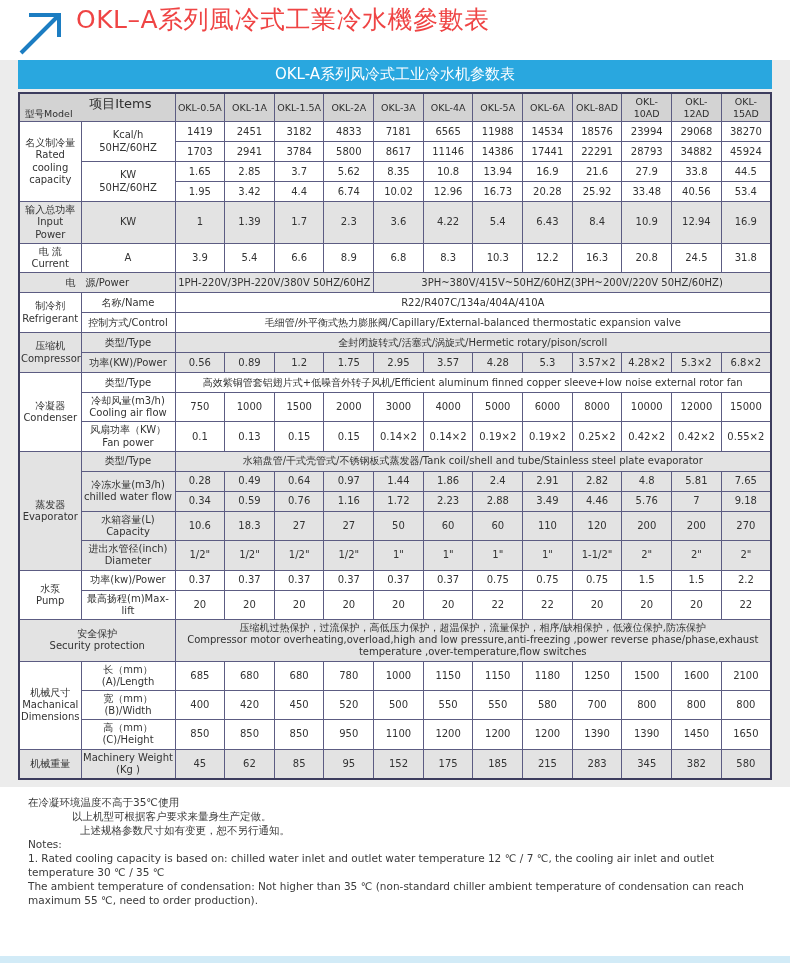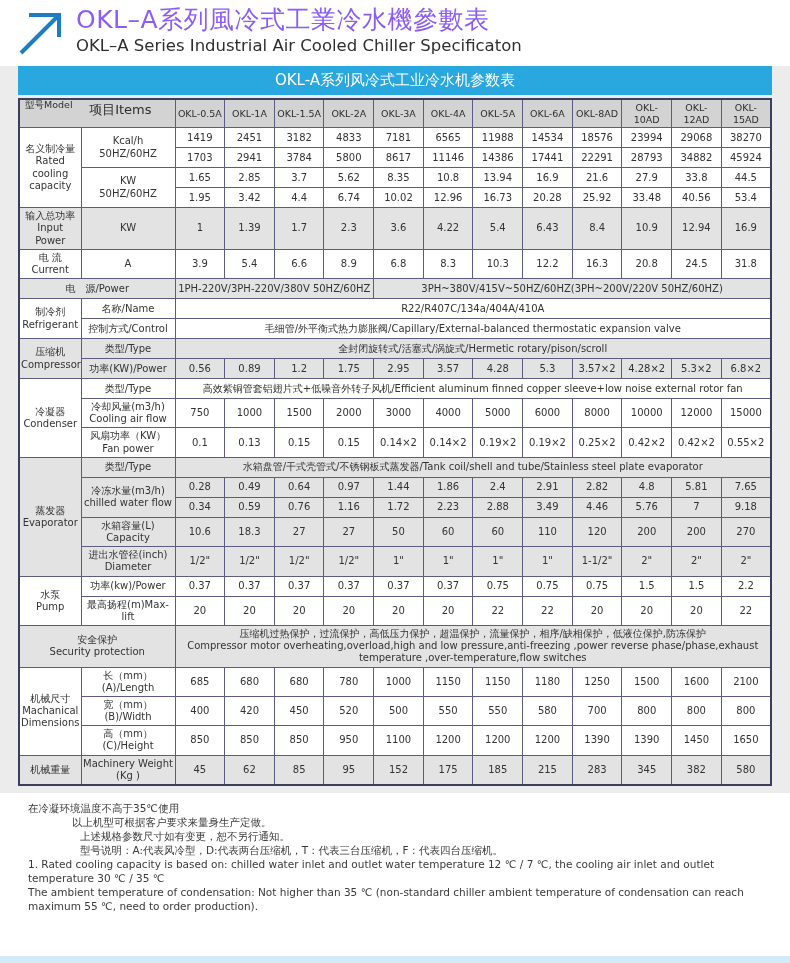--- a/index.html
+++ b/index.html
@@ -4,24 +4,24 @@
 <style>
   * { box-sizing: border-box; }
   html,body { margin:0; padding:0; background:#ffffff; }
   .page {
     width:790px; height:963px; position:relative; overflow:hidden;
     background:#ffffff; font-family:"DejaVu Sans","Liberation Sans",sans-serif;
   }
   
   .header { display:flex; align-items:flex-start; padding:6px 0 0 12px; gap:8px; }
   .logo { width:56px; height:54px; flex:0 0 56px; }
-  .titles .zh { font-size:25px; color:#8b5cf6; letter-spacing:0.5px; line-height:1.15; }
+  .titles .zh { font-size:25px; color:#ef4444; letter-spacing:0.5px; line-height:1.15; }
   .titles .en { font-size:16.5px; color:#2e2e2e; margin-top:1px; }
   
-  .panel { background:#ececec; margin-top:6px; padding:0 18px 7px 18px; }
+  .panel { background:#ececec; margin-top:0; padding:0 18px 7px 18px; }
   .tbar {
     background:#29a7df; color:#ffffff; text-align:center;
     font-size:15px; height:29px; line-height:29px; font-weight:400;
   }
   table.spec {
     border-collapse:collapse; width:100%; table-layout:fixed;
     margin-top:3px; background:#ffffff; border:2px solid #3d3d5e;
   }
   table.spec td, table.spec th {
     border:1px solid #5c5c82; font-size:10px; font-weight:400; color:#333333;
@@ -33,21 +33,21 @@
   tr.h th { background:#d3d3d3; font-size:9.5px; color:#2e2e2e; }
   td.group, td.item { font-size:10px; }
   td.vleft { text-align:left; padding:3px 6px; }
   th.corner {
     position:relative;
     background-color:#d3d3d3;
     background-image:linear-gradient(to bottom right,
       transparent calc(50% - 0.7px), #5c5c82 calc(50% - 0.7px),
       #5c5c82 calc(50% + 0.7px), transparent calc(50% + 0.7px));
   }
-  th.corner .c-model { position:absolute; left:5px; bottom:17px; font-size:9.5px; }
+  th.corner .c-model { position:absolute; left:5px; bottom:2px; font-size:9.5px; }
   th.corner .c-items { position:absolute; right:23px; top:2px; font-size:13px; }
   
   .notes { padding:8px 10px 0 28px; font-size:10.5px; color:#3a3a3a; line-height:1.34; }
   .notes ul { list-style:none; margin:0; padding:0; }
   .notes-zh li:nth-child(2) { padding-left:44px; }
   .notes-zh li:nth-child(3),
   .notes-zh li:nth-child(4),
   .notes-zh li:nth-child(5) { padding-left:52px; }
   .notes-en { margin-top:2px; }
   .notes-en li:nth-child(5),
@@ -62,21 +62,20 @@
   <div class="header">
     <div class="logo">
       <svg viewBox="0 0 56 54" width="56" height="54">
         <line x1="17" y1="9" x2="47" y2="9" stroke="#1c7dc2" stroke-width="4"></line>
         <line x1="47" y1="7" x2="47" y2="31" stroke="#1c7dc2" stroke-width="4"></line>
         <line x1="9" y1="47" x2="45" y2="11" stroke="#1c7dc2" stroke-width="4"></line>
       </svg>
     </div>
     <div class="titles">
       <div class="zh">OKL–A系列風冷式工業冷水機參數表</div>
-      <div class="en">OKL–A Series Industrial Air Cooled Chiller Specificaton</div>
     </div>
   </div>
 
   <div class="panel">
     <div class="tbar">OKL-A系列风冷式工业冷水机参数表</div>
     <table class="spec">
       <colgroup>
         <col style="width:62px">
           <col style="width:94px">
         <col>
@@ -453,22 +452,22 @@
           </tr>
         </tbody>
     </table>
   </div>
 
   <div class="notes">
     <ul class="notes-zh">
         <li>在冷凝环境温度不高于35℃使用</li>
         <li>以上机型可根据客户要求来量身生产定做。</li>
         <li>上述规格参数尺寸如有变更，恕不另行通知。</li>
-        <li>型号说明：A:代表风冷型，D:代表两台压缩机，T：代表三台压缩机，F：代表四台压缩机。</li>
       </ul>
     <ul class="notes-en">
+        <li>Notes:</li>
         <li>1. Rated cooling capacity is based on: chilled water inlet and outlet water temperature 12 ℃ / 7 ℃, the cooling air inlet and outlet temperature 30 ℃ / 35 ℃</li>
         <li>The ambient temperature of condensation: Not higher than 35 ℃ (non-standard chiller ambient temperature of condensation can reach maximum 55 ℃, need to order production).</li>
       </ul>
   </div>
 
   <div class="bottom-strip"></div>
 </div>
 
 </body></html>

